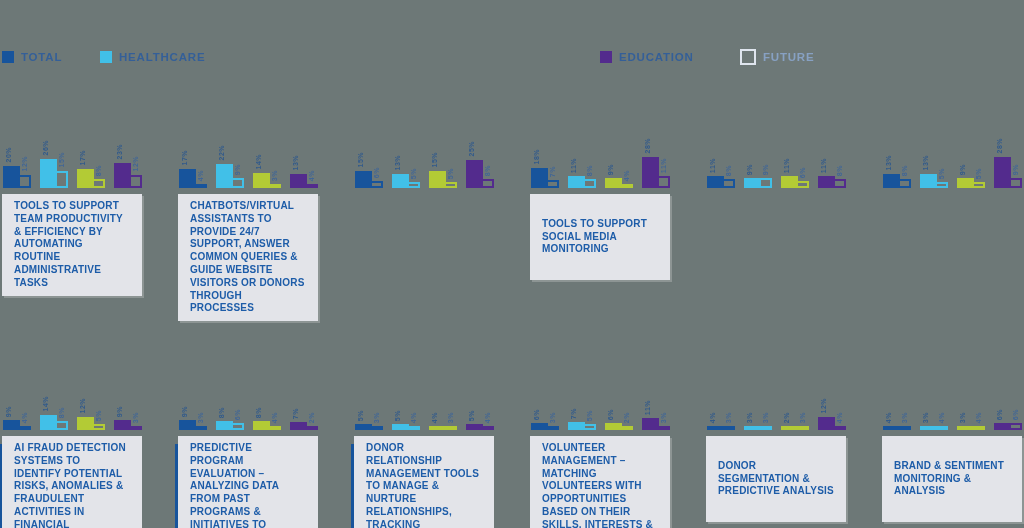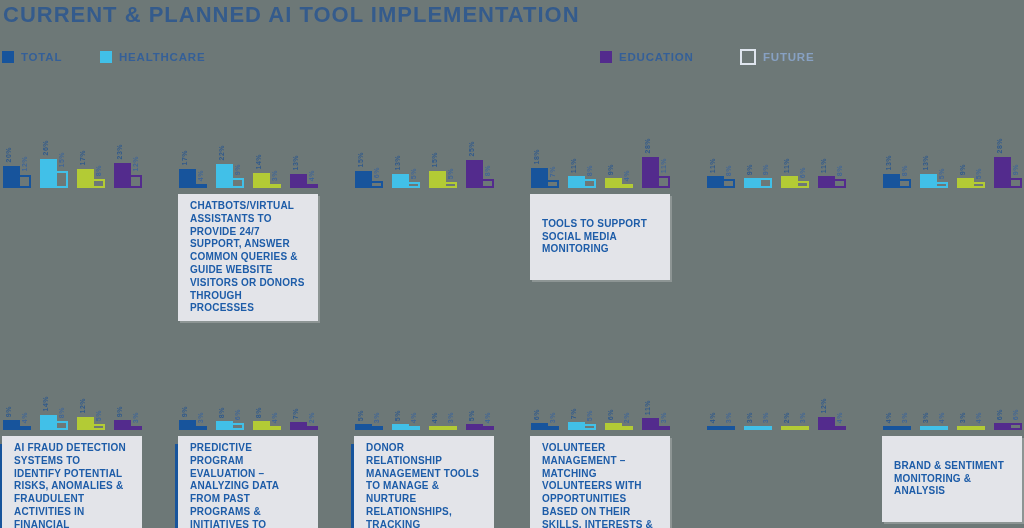--- a/index.html
+++ b/index.html
@@ -57,21 +57,20 @@
   .label-text{
     font-size:10px;font-weight:bold;line-height:1.28;letter-spacing:.2px;
     color:#1d5ca8;text-transform:uppercase;
   }
 </style>
 </head>
 <body>
 
 <div class="page">
 
-  <h1 class="title">CURRENT &amp; PLANNED AI TOOL IMPLEMENTATION</h1>
 
   <div class="legend">
     <div class="legend-item li-0">
       <span class="swatch" style="background: rgb(23, 84, 156);"></span>
       <span class="lbl">TOTAL</span>
     </div>
     <div class="legend-item li-1">
       <span class="swatch" style="background: rgb(65, 192, 232);"></span>
       <span class="lbl">HEALTHCARE</span>
     </div>
@@ -106,20 +105,23 @@
             <span class="num future-num" style="left:18px;bottom:12px">8%</span>
             <div class="bar outlined" style="height:9px;border-color:#b3cb35"></div>
           </div>
           <div class="pair">
             <span class="num" style="left:2px;bottom:28px">23%</span>
             <div class="bar filled" style="height:25px;background:#532b8d"></div>
             <span class="num future-num" style="left:18px;bottom:16px">12%</span>
             <div class="bar outlined" style="height:13px;border-color:#532b8d"></div>
           </div>
         </div>
+      <div class="label-box">
+        <div class="label-text">TOOLS TO SUPPORT TEAM PRODUCTIVITY &amp; EFFICIENCY BY AUTOMATING ROUTINE ADMINISTRATIVE TASKS</div>
+      </div>
     </div>
 
     <div class="group">
       <div class="bars">
           <div class="pair">
             <span class="num" style="left:2px;bottom:22px">17%</span>
             <div class="bar filled" style="height:19px;background:#17549c"></div>
             <span class="num future-num" style="left:18px;bottom:7px">4%</span>
             <div class="bar outlined" style="height:4px;border-color:#17549c"></div>
           </div>
@@ -415,20 +417,23 @@
             <span class="num future-num" style="left:18px;bottom:7px">3%</span>
             <div class="bar outlined" style="height:4px;border-color:#b3cb35"></div>
           </div>
           <div class="pair">
             <span class="num" style="left:2px;bottom:16px">12%</span>
             <div class="bar filled" style="height:13px;background:#532b8d"></div>
             <span class="num future-num" style="left:18px;bottom:7px">4%</span>
             <div class="bar outlined" style="height:4px;border-color:#532b8d"></div>
           </div>
         </div>
+      <div class="label-box">
+        <div class="label-text">DONOR SEGMENTATION &amp; PREDICTIVE ANALYSIS</div>
+      </div>
     </div>
 
     <div class="group">
       <div class="bars">
           <div class="pair">
             <span class="num" style="left:2px;bottom:7px">4%</span>
             <div class="bar filled" style="height:4px;background:#17549c"></div>
             <span class="num future-num" style="left:18px;bottom:7px">3%</span>
             <div class="bar outlined" style="height:4px;border-color:#17549c"></div>
           </div>

